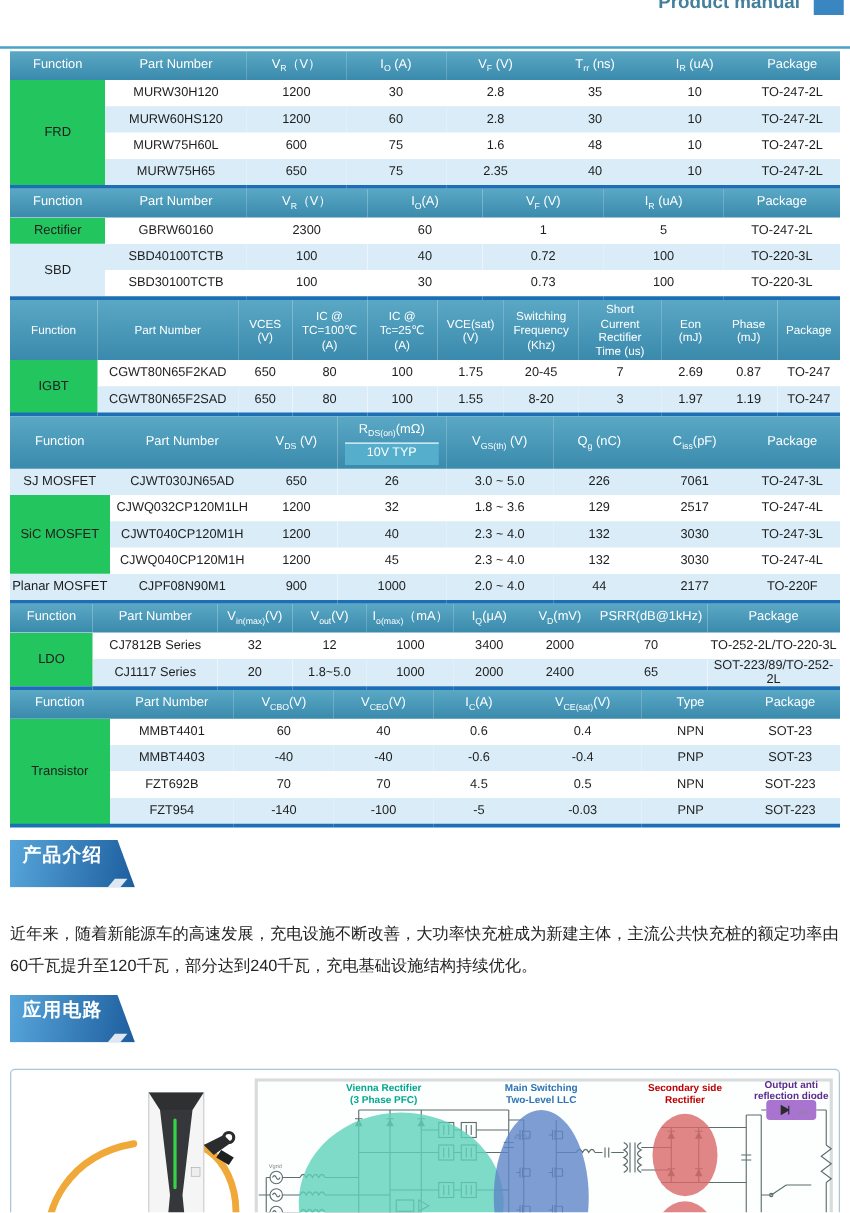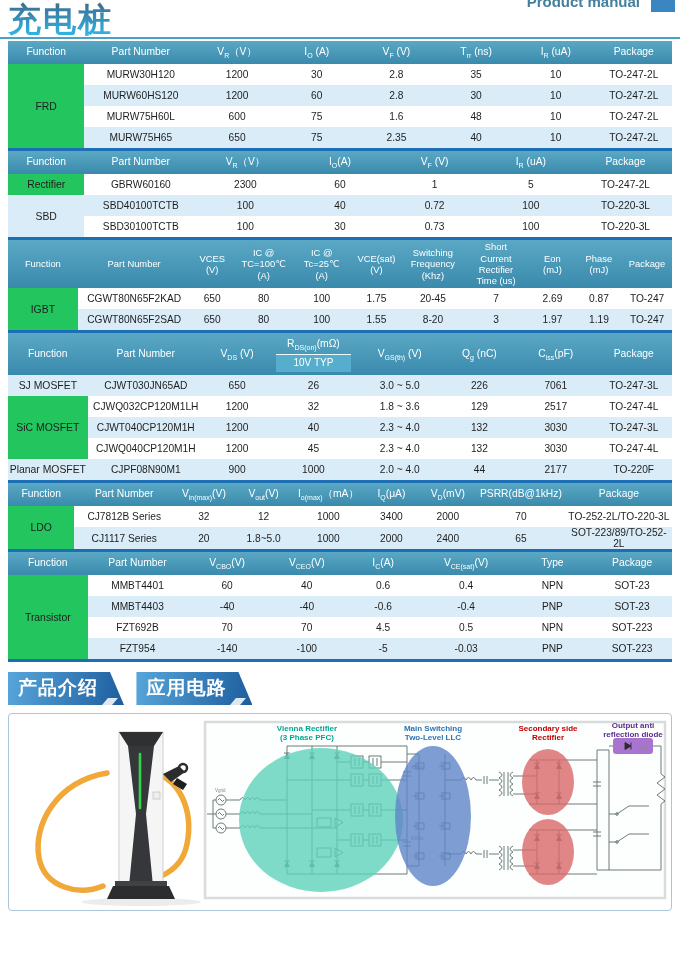--- a/index.html
+++ b/index.html
@@ -25,22 +25,22 @@
   .spec td{text-align:center;font-size:10.2px;color:#1e1e1e;height:21px;padding:0 1px;
            background:#fff;overflow:hidden;}
   .spec tr.stripe td{background:#d9ecf7;}
   .spec td.fn{background:#22c55e;font-size:10.4px;}
   .spec sub{font-size:7px;line-height:0;}
   th .main{display:block;padding-top:2px;}
   th .band{display:block;background:#56aecd;border-top:1px solid rgba(255,255,255,.9);
            margin:3px 6px 0;padding:2px 0 3px;font-size:10px;}
 
   
-  .badge{position:relative;display:inline-block;margin:10px 0 3px 8px;padding:3px 26px 4px 10px;
-         background:linear-gradient(100deg,#57a6da,#1d5d9e);color:#fff;font-size:19px;
+  .badge{position:relative;display:inline-block;margin:10px 0 16px 8px;padding:3px 26px 16px 10px;
+         background:linear-gradient(100deg,#57a6da,#1d5d9e);color:#fff;font-size:15px;
          font-weight:bold;letter-spacing:1px;
          clip-path:polygon(0 0,calc(100% - 14px) 0,100% 100%,0 100%);}
   .badge::after{content:'';position:absolute;right:9px;bottom:0;width:10px;height:7px;
          background:rgba(255,255,255,.85);transform:skewX(-40deg);}
 
   p.intro{margin:8px 8px 0;width:664px;font-size:13px;line-height:26px;color:#222;}
 
   
   .panel{margin:5px 8px 0;width:662px;height:196px;border:1px solid #aac6d8;border-radius:4px;
          position:relative;background:#fff;}
@@ -49,21 +49,20 @@
   .lbl{font-size:8px;font-weight:bold;text-anchor:middle;font-family:"Liberation Sans",sans-serif;}
   .lg{fill:#00a98f;} .lb{fill:#2e74b5;} .lr{fill:#c00000;} .lp{fill:#5b2d8e;}
   .tiny{font-size:4.5px;fill:#888;font-family:"Liberation Sans",sans-serif;}
 </style>
 </head>
 <body>
 
 <div class="page">
 
   <div class="topbar">
-    <h1 class="title">充电桩</h1>
     <div class="pm">Product manual</div>
     <div class="corner"></div>
   </div>
 
   <div id="tables">
       <table class="spec">
         <colgroup>
           <col style="width: 11.5%;">
           <col style="width: 17%;">
           <col style="width: 12%;">
@@ -430,20 +429,21 @@
             <td>SOT-223</td>
           </tr>
         </tbody>
       </table>
     </div>
 
   <div class="badge">
     <span>产品介绍</span>
   </div>
 
+  <p class="intro">近年来，随着新能源车的高速发展，充电设施不断改善，大功率快充桩成为新建主体，主流公共快充桩的额定功率由60千瓦提升至120千瓦，部分达到240千瓦，充电基础设施结构持续优化。</p>
 
   <div class="badge">
     <span>应用电路</span>
   </div>
 
   <div class="panel">
     <svg width="662" height="194" viewBox="0 0 662 194">
       <defs>
         <g id="dUp">
           <path d="M-3,3 h6 L0,-3 Z" fill="#5d6d6d"></path>

